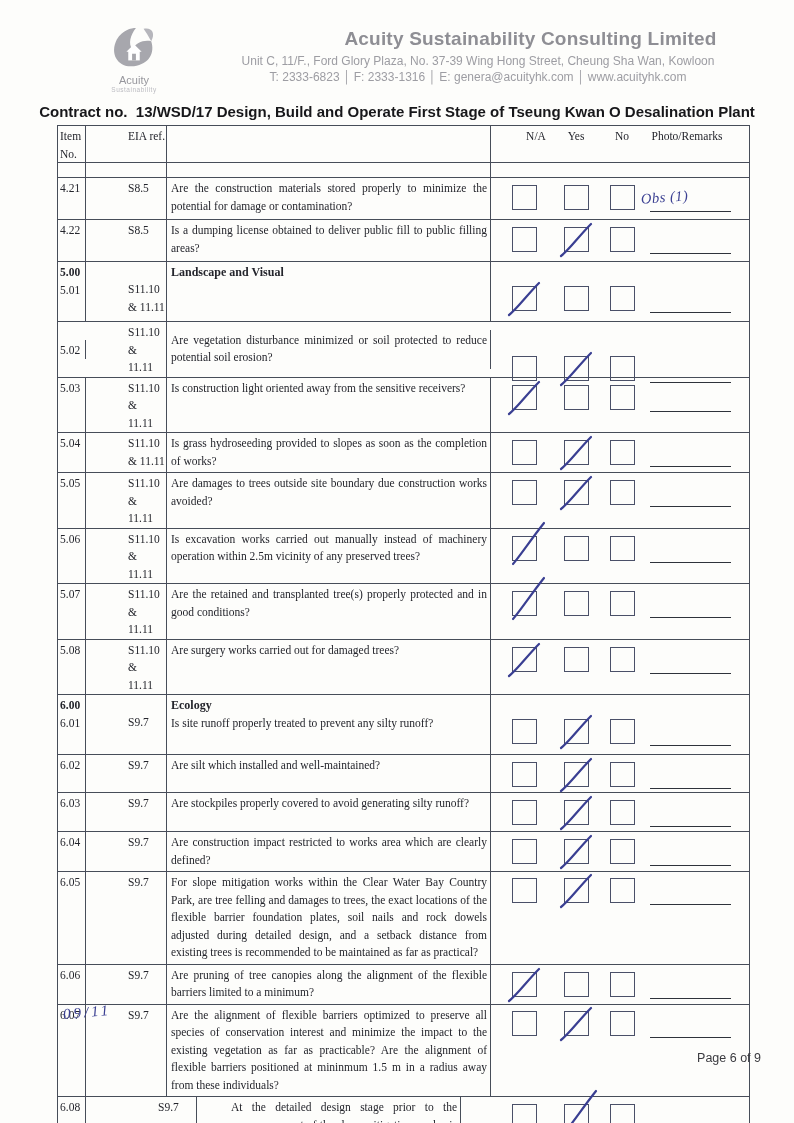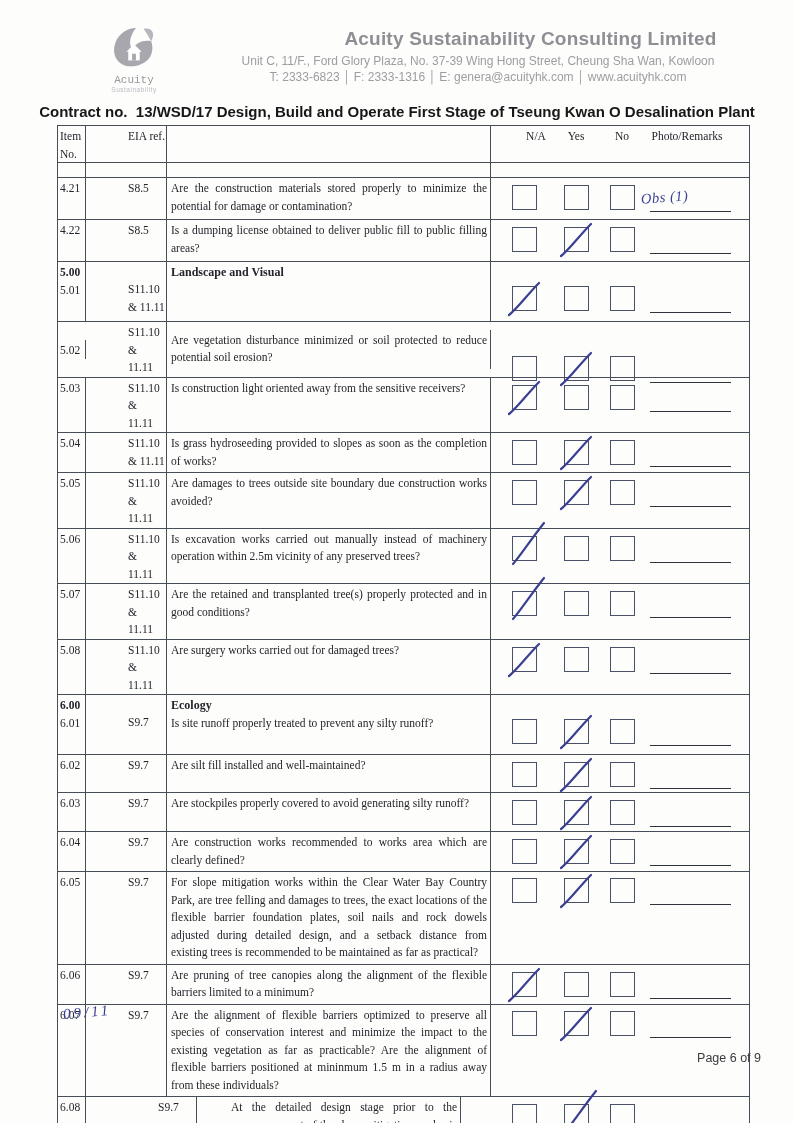--- a/index.html
+++ b/index.html
@@ -2,21 +2,21 @@
 <html><head>
 <meta charset="utf-8">
 <style>
   html,body{margin:0;padding:0;background:#ddd;}
   .page{position:relative;width:794px;height:1123px;margin:0 auto;background:#fdfdfb;
         font-family:"Liberation Serif",serif;color:#24252c;overflow:hidden;}
 
   
   .letterhead{position:absolute;top:26px;left:0;right:0;height:76px;}
   .logo{position:absolute;left:96px;top:0;width:76px;text-align:center;}
-  .logo-name{font-family:Liberation Mono, monospace;font-size:11px;color:#97979d;margin-top:0;}
+  .logo-name{font-family:Liberation Sans, sans-serif;font-size:11px;color:#97979d;margin-top:0;}
   .logo-sub{font-family:"Liberation Sans",sans-serif;font-size:6.5px;color:#bcbcc2;letter-spacing:.5px;}
   .head-text{position:absolute;left:168px;right:6px;top:2px;text-align:center;
              font-family:"Liberation Sans",sans-serif;}
   .company{font-size:19px;font-weight:bold;color:#8e8e94;padding-left:105px;letter-spacing:.2px;}
   .address{font-size:12px;color:#9d9da3;margin-top:4px;}
   .contact{font-size:12px;color:#9d9da3;margin-top:2px;}
 
   .doc-title{position:absolute;top:103px;left:0;right:0;text-align:center;white-space:pre;
              font-family:"Liberation Sans",sans-serif;font-weight:bold;font-size:15px;color:#17171a;}
 
@@ -306,21 +306,21 @@
             <div class="cbox" style="left: 119px; top: 24px;"></div>
             <div class="r-line" style="top: 50px;"></div>
           </div>
         </div>
         <div class="t-row" style="min-height: 38px;">
           <div class="cell c-item">
             <div class="item-num">6.02</div>
           </div>
           <div class="cell c-ref">S9.7</div>
           <div class="cell c-q">
-            <div class="q-text">Are silt fill installed and well-maintained?</div>
+            <div class="q-text">Are silt which installed and well-maintained?</div>
           </div>
           <div class="cell c-marks">
             <div class="cbox" style="left: 21px; top: 7px;"></div>
             <div class="cbox" style="left: 73px; top: 7px;"></div>
             <svg class="tick" width="25" height="25" viewBox="0 0 25 25" style="left: 73px; top: 7px;">
               <path d="M-3 29 C 5 23, 15 9, 27 -3" fill="none" stroke="#3a3f92" stroke-width="2.2" stroke-linecap="round"></path>
             </svg>
             <div class="cbox" style="left: 119px; top: 7px;"></div>
             <div class="r-line" style="top: 33px;"></div>
           </div>
@@ -342,21 +342,21 @@
             <div class="cbox" style="left: 119px; top: 7px;"></div>
             <div class="r-line" style="top: 33px;"></div>
           </div>
         </div>
         <div class="t-row" style="min-height: 38px;">
           <div class="cell c-item">
             <div class="item-num">6.04</div>
           </div>
           <div class="cell c-ref">S9.7</div>
           <div class="cell c-q">
-            <div class="q-text">Are construction works recommended to works area which are clearly defined?</div>
+            <div class="q-text">Are construction impact restricted to works area which are clearly defined?</div>
           </div>
           <div class="cell c-marks">
             <div class="cbox" style="left: 21px; top: 7px;"></div>
             <div class="cbox" style="left: 73px; top: 7px;"></div>
             <svg class="tick" width="25" height="25" viewBox="0 0 25 25" style="left: 73px; top: 7px;">
               <path d="M-3 29 C 5 23, 15 9, 27 -3" fill="none" stroke="#3a3f92" stroke-width="2.2" stroke-linecap="round"></path>
             </svg>
             <div class="cbox" style="left: 119px; top: 7px;"></div>
             <div class="r-line" style="top: 33px;"></div>
           </div>

